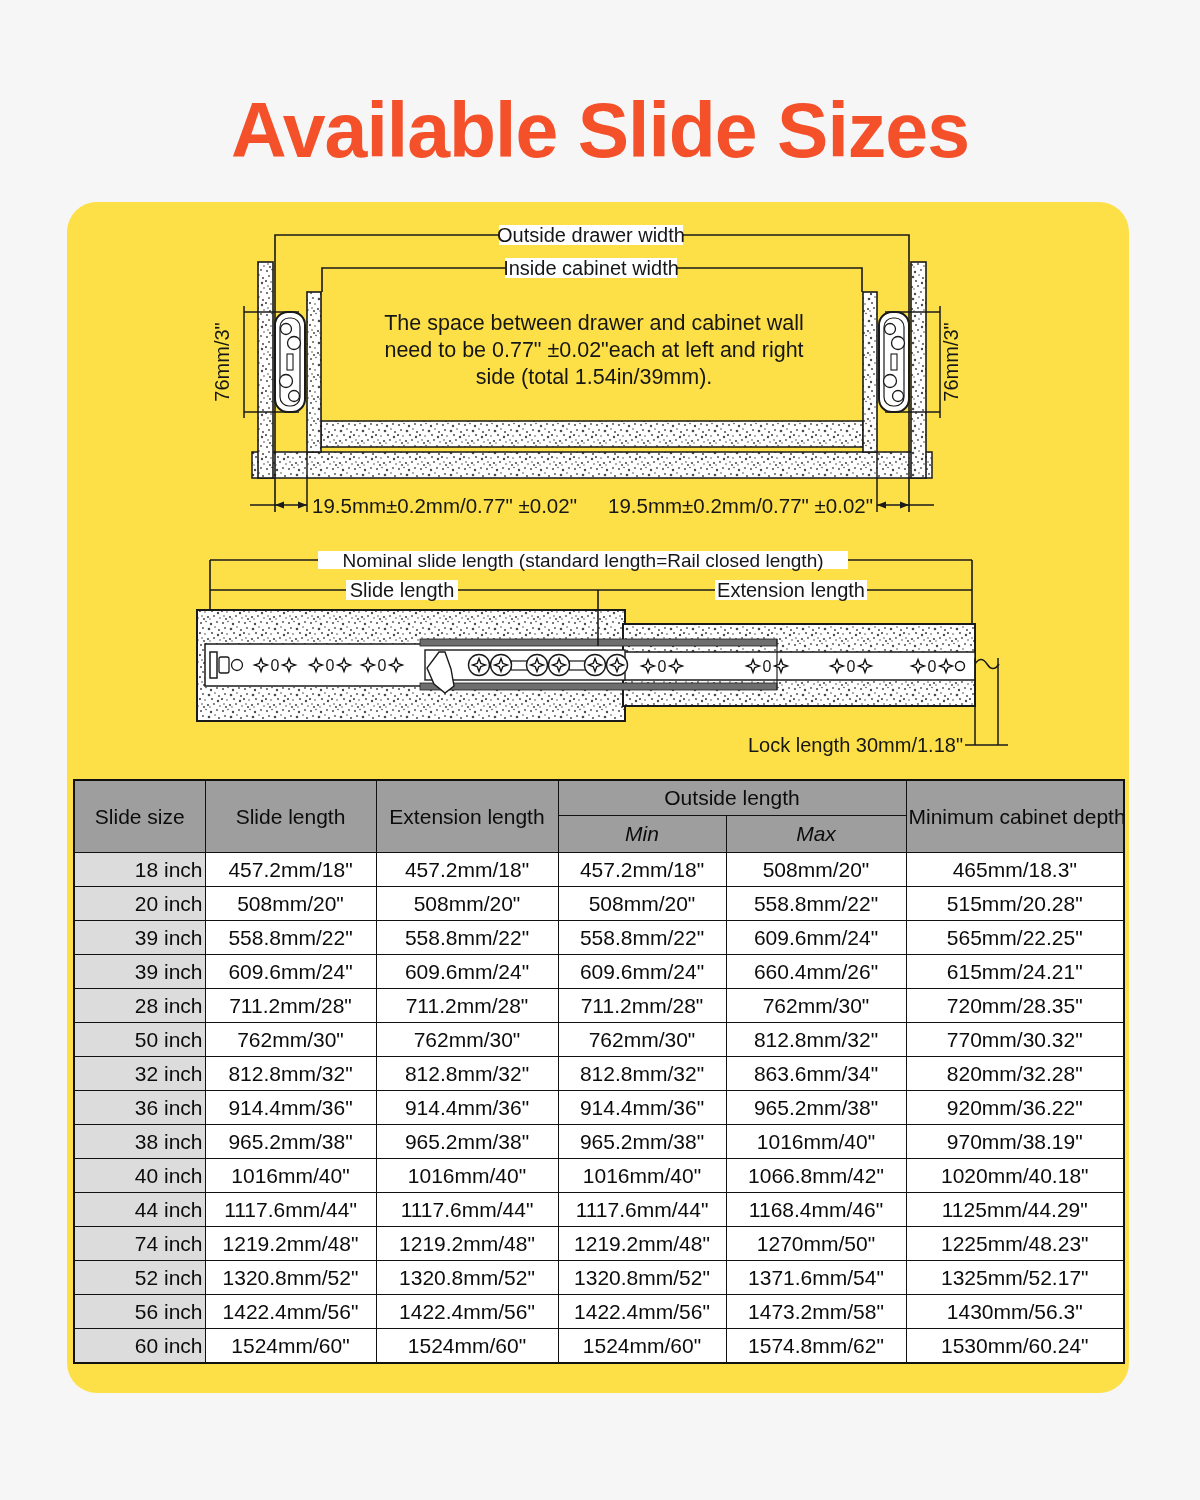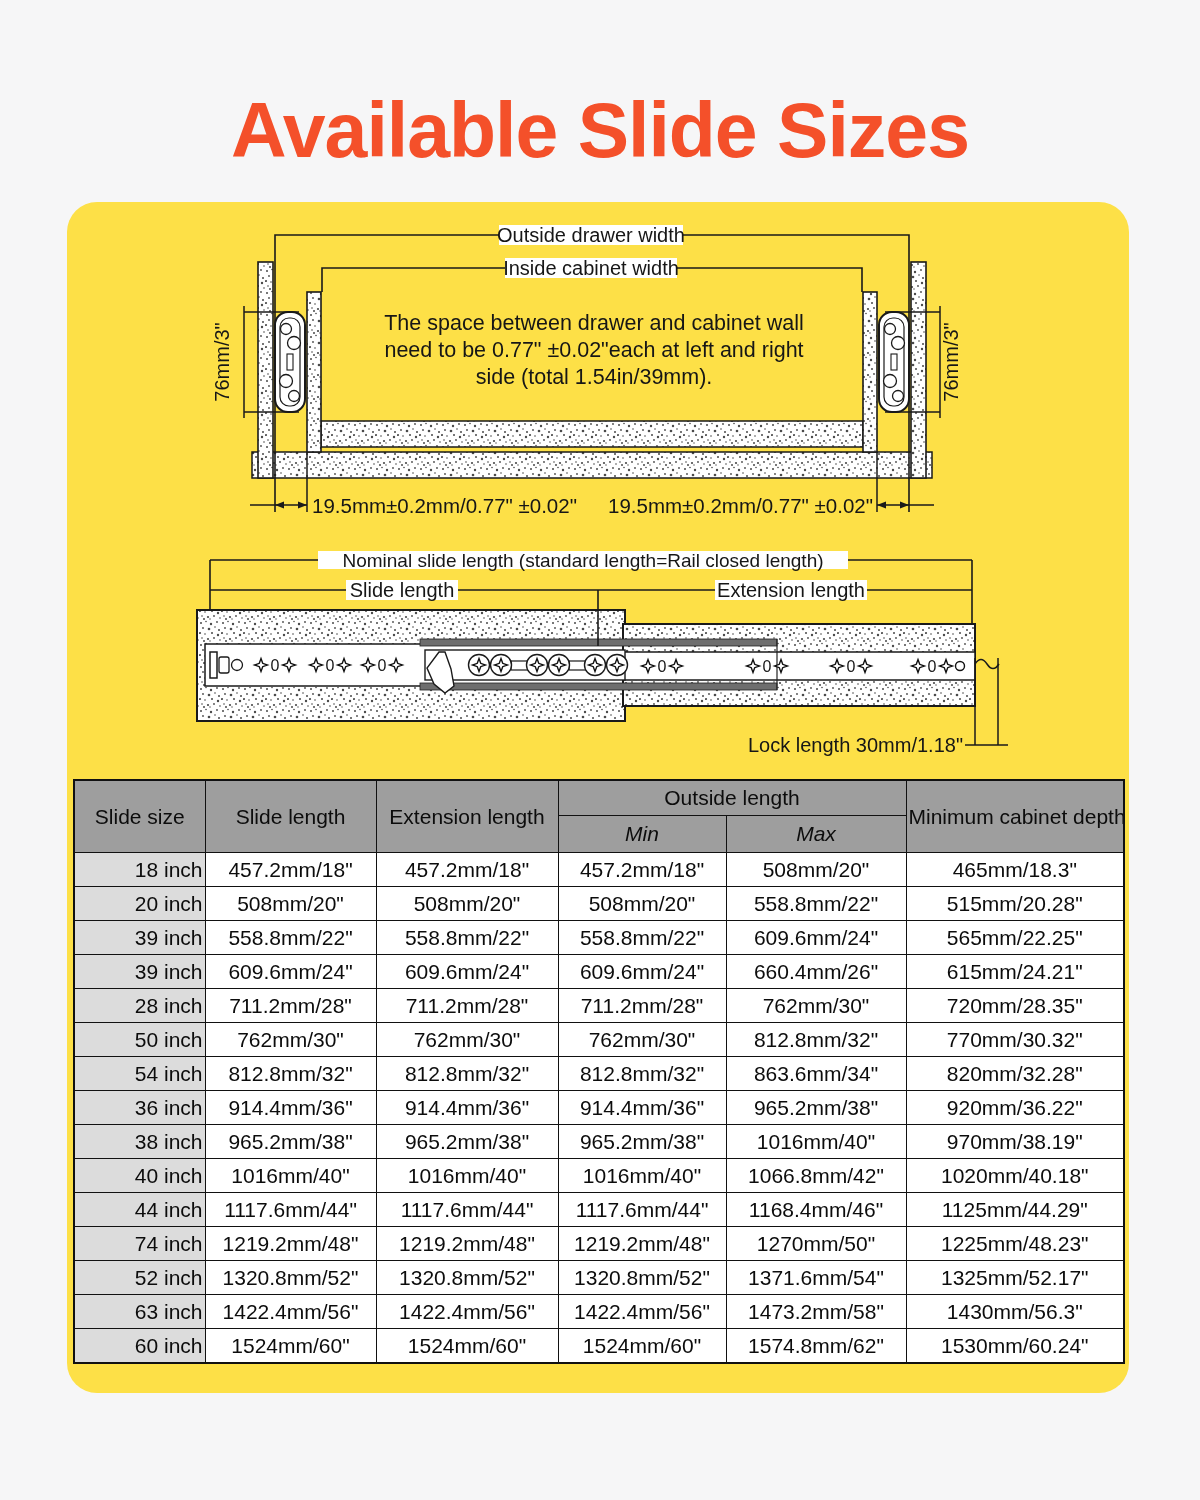--- a/index.html
+++ b/index.html
@@ -298,21 +298,21 @@
   </tr>
           <tr>
     <td class="c0">50 inch</td>
     <td>762mm/30"</td>
     <td>762mm/30"</td>
     <td>762mm/30"</td>
     <td>812.8mm/32"</td>
     <td>770mm/30.32"</td>
   </tr>
           <tr>
-    <td class="c0">54 inch</td>
+    <td class="c0">32 inch</td>
     <td>812.8mm/32"</td>
     <td>812.8mm/32"</td>
     <td>812.8mm/32"</td>
     <td>863.6mm/34"</td>
     <td>820mm/32.28"</td>
   </tr>
           <tr>
     <td class="c0">36 inch</td>
     <td>914.4mm/36"</td>
     <td>914.4mm/36"</td>
@@ -354,21 +354,21 @@
   </tr>
           <tr>
     <td class="c0">52 inch</td>
     <td>1320.8mm/52"</td>
     <td>1320.8mm/52"</td>
     <td>1320.8mm/52"</td>
     <td>1371.6mm/54"</td>
     <td>1325mm/52.17"</td>
   </tr>
           <tr>
-    <td class="c0">63 inch</td>
+    <td class="c0">56 inch</td>
     <td>1422.4mm/56"</td>
     <td>1422.4mm/56"</td>
     <td>1422.4mm/56"</td>
     <td>1473.2mm/58"</td>
     <td>1430mm/56.3"</td>
   </tr>
           <tr>
     <td class="c0">60 inch</td>
     <td>1524mm/60"</td>
     <td>1524mm/60"</td>

